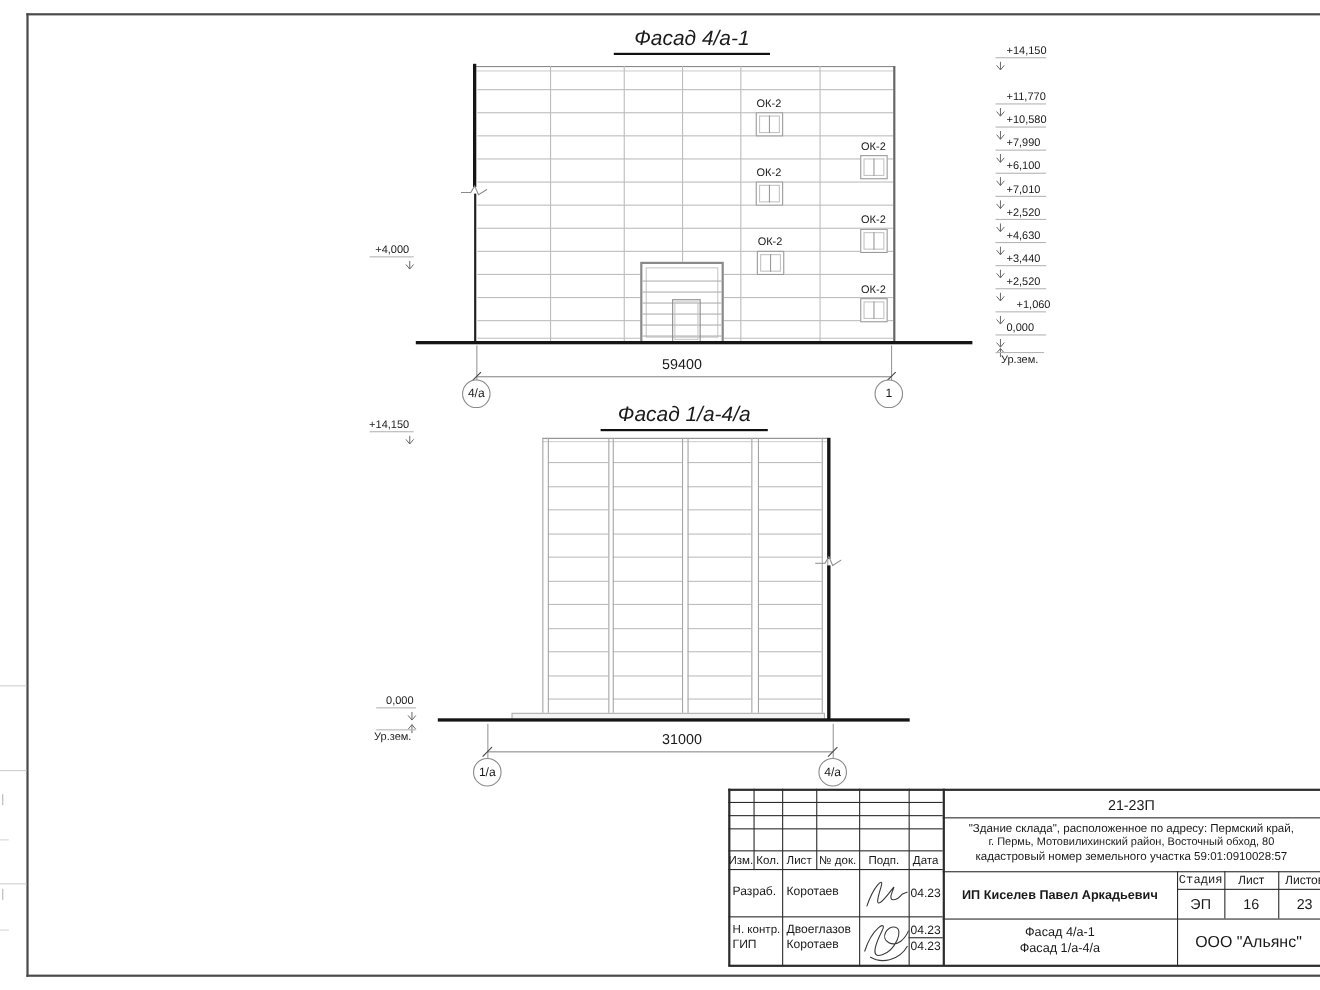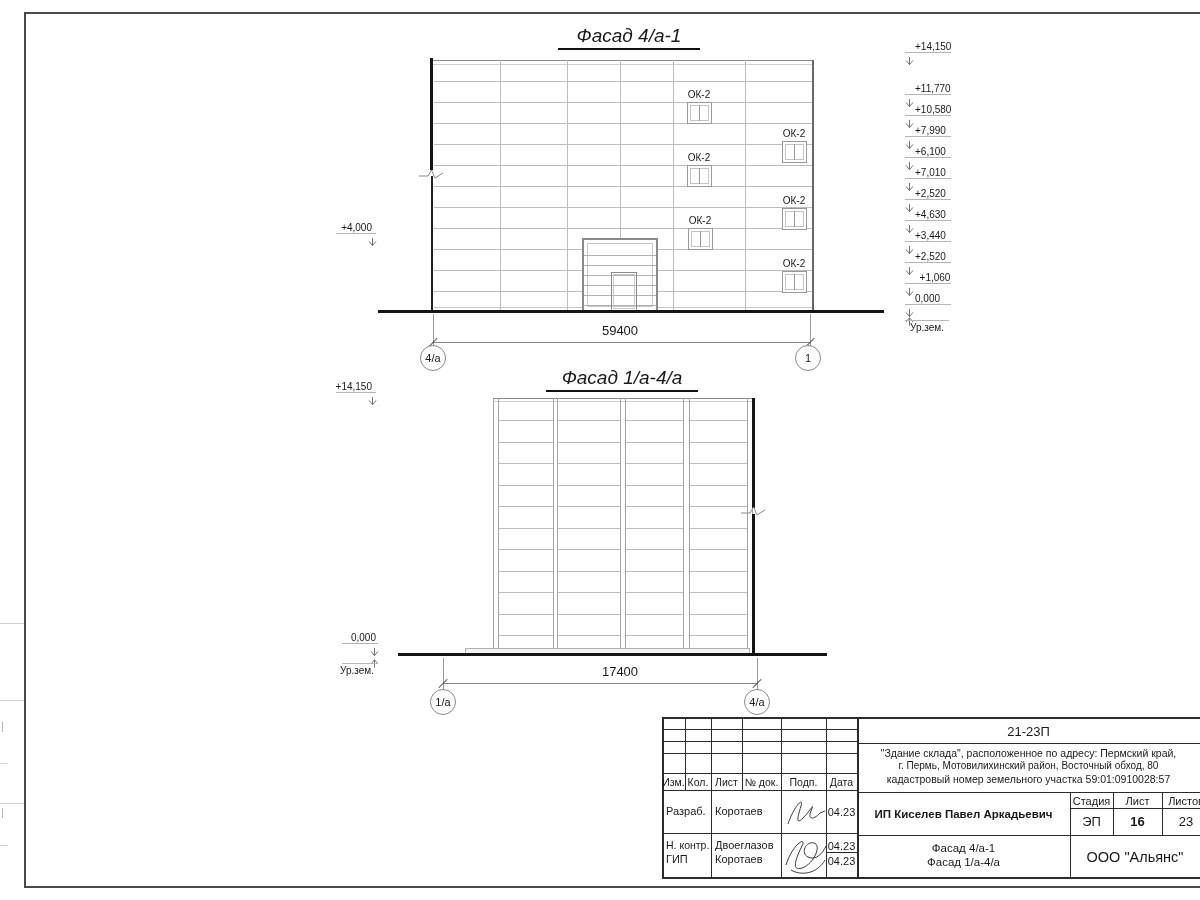--- a/index.html
+++ b/index.html
@@ -137,21 +137,21 @@
       <div class="abs" style="left: 915px; top: 229px; width: 40px; height: 14px; font-size: 10px; line-height: 13px; text-align: left; color: rgb(26, 26, 26);">+3,440</div>
       <div class="abs" style="left: 905px; top: 262px; width: 46px; height: 1px; background: rgb(181, 181, 181);"></div>
       <div class="abs" style="left: 905px; top: 262px; width: 9px; height: 9px;"><svg width="9" height="9" viewBox="0 0 9 9">
           <path d="M4.5 0 V7.6 M1 3.4 L4.5 7.6 L8 3.4" fill="none" stroke="#666" stroke-width="0.9"></path>
         </svg></div>
       <div class="abs" style="left: 915px; top: 250px; width: 40px; height: 14px; font-size: 10px; line-height: 13px; text-align: left; color: rgb(26, 26, 26);">+2,520</div>
       <div class="abs" style="left: 905px; top: 283px; width: 46px; height: 1px; background: rgb(181, 181, 181);"></div>
       <div class="abs" style="left: 905px; top: 283px; width: 9px; height: 9px;"><svg width="9" height="9" viewBox="0 0 9 9">
           <path d="M4.5 0 V7.6 M1 3.4 L4.5 7.6 L8 3.4" fill="none" stroke="#666" stroke-width="0.9"></path>
         </svg></div>
-      <div class="abs" style="left: 915px; top: 271px; width: 40px; height: 14px; font-size: 10px; line-height: 13px; text-align: center; color: rgb(26, 26, 26);">+1,060</div>
+      <div class="abs" style="left: 915px; top: 271px; width: 40px; height: 14px; font-size: 10px; line-height: 13px; text-align: right; color: rgb(26, 26, 26);">+1,060</div>
       <div class="abs" style="left: 905px; top: 304px; width: 46px; height: 1px; background: rgb(181, 181, 181);"></div>
       <div class="abs" style="left: 905px; top: 304px; width: 9px; height: 9px;"><svg width="9" height="9" viewBox="0 0 9 9">
           <path d="M4.5 0 V7.6 M1 3.4 L4.5 7.6 L8 3.4" fill="none" stroke="#666" stroke-width="0.9"></path>
         </svg></div>
       <div class="abs" style="left: 915px; top: 292px; width: 40px; height: 14px; font-size: 10px; line-height: 13px; text-align: left; color: rgb(26, 26, 26);">0,000</div>
       <div class="abs" style="left: 905px; top: 312px; width: 9px; height: 9px;"><svg width="9" height="9" viewBox="0 0 9 9">
           <path d="M4.5 8.6 V0.8 M1 5 L4.5 0.8 L8 5" fill="none" stroke="#666" stroke-width="0.9"></path>
         </svg></div>
       <div class="abs" style="left: 905px; top: 320px; width: 44px; height: 1px; background: rgb(181, 181, 181);"></div>
       <div class="abs" style="left: 910px; top: 321px; width: 42px; height: 14px; font-size: 10px; line-height: 13px; text-align: left; color: rgb(26, 26, 26);">Ур.зем.</div>
@@ -244,21 +244,21 @@
       <div class="abs" style="left: 370px; top: 654px; width: 9px; height: 9px;"><svg width="9" height="9" viewBox="0 0 9 9">
           <path d="M4.5 8.6 V0.8 M1 5 L4.5 0.8 L8 5" fill="none" stroke="#666" stroke-width="0.9"></path>
         </svg></div>
       <div class="abs" style="left: 342px; top: 663px; width: 36px; height: 1px; background: rgb(181, 181, 181);"></div>
       <div class="abs" style="left: 332px; top: 664px; width: 42px; height: 14px; font-size: 10px; line-height: 13px; text-align: right; color: rgb(26, 26, 26);">Ур.зем.</div>
       <div class="abs" style="left: 443px; top: 658px; width: 1px; height: 34px; background: rgb(154, 154, 154);"></div>
       <div class="abs" style="left: 757px; top: 658px; width: 1px; height: 34px; background: rgb(154, 154, 154);"></div>
       <div class="abs" style="left: 443px; top: 683px; width: 314px; height: 1px; background: rgb(138, 138, 138);"></div>
       <div class="abs" style="left: 437px; top: 682.5px; width: 12px; height: 1px; background: rgb(68, 68, 68); transform: rotate(-45deg);"></div>
       <div class="abs" style="left: 751px; top: 682.5px; width: 12px; height: 1px; background: rgb(68, 68, 68); transform: rotate(-45deg);"></div>
-      <div class="abs" style="left: 585px; top: 664px; width: 70px; height: 17px; font-size: 13px; line-height: 16px; text-align: center; color: rgb(26, 26, 26); background: rgb(255, 255, 255);">17400</div>
+      <div class="abs" style="left: 585px; top: 664px; width: 70px; height: 17px; font-size: 13px; line-height: 16px; text-align: center; color: rgb(26, 26, 26); background: rgb(255, 255, 255);">31000</div>
       <div class="abs" style="left: 430px; top: 689px; width: 26px; height: 26px; border: 1px solid rgb(138, 138, 138); border-radius: 50%; font-size: 11px; line-height: 24px; text-align: center; background: rgb(255, 255, 255);">1/а</div>
       <div class="abs" style="left: 744px; top: 689px; width: 26px; height: 26px; border: 1px solid rgb(138, 138, 138); border-radius: 50%; font-size: 11px; line-height: 24px; text-align: center; background: rgb(255, 255, 255);">4/а</div>
     </div>
 
   <div class="abs" style="left:0;top:0;">
 
     <div class="abs" style="left:662px;top:717px;width:2px;height:161px;background:#2b2b2b;"></div>
     <div class="abs" style="left:685px;top:717px;width:1px;height:73px;background:#2b2b2b;"></div>
     <div class="abs" style="left:711px;top:717px;width:1px;height:161px;background:#2b2b2b;"></div>
     <div class="abs" style="left:742px;top:717px;width:1px;height:73px;background:#2b2b2b;"></div>
@@ -309,25 +309,25 @@
       <svg width="48" height="46" viewBox="0 0 48 46">
           <path d="M7,34 C14,12 28,5 23,15 C18,25 11,41 23,37 C35,33 43,14 35,12 C27,10 21,22 29,26 C37,30 44,22 47,15 M12,39 C22,45 38,43 46,29" fill="none" stroke="#3a3a3a" stroke-width="1"></path>
         </svg>
     </div>
 
     <div class="abs tbtxt" style="left:857px;top:719px;width:343px;height:24px;font-size:13px;">21-23П</div>
     <div class="abs tbtxt" style="left:859px;top:746px;width:339px;height:13px;font-size:10.5px;">"Здание склада", расположенное по адресу: Пермский край,</div>
     <div class="abs tbtxt" style="left:859px;top:759px;width:339px;height:13px;font-size:10px;">г. Пермь, Мотовилихинский район, Восточный обход, 80</div>
     <div class="abs tbtxt" style="left:859px;top:772px;width:339px;height:13px;font-size:10.5px;">кадастровый номер земельного участка 59:01:0910028:57</div>
     <div class="abs tbtxt" style="left:857px;top:792px;width:213px;height:43px;font-size:11.5px;font-weight:bold;">ИП Киселев Павел Аркадьевич</div>
-    <div class="abs tbtxt" style="left:1070px;top:793px;width:43px;height:15px;font-size:11px;">Стадия</div>
+    <div class="abs tbtxt" style="left:1070px;top:793px;width:43px;height:15px;font-size:11px;font-family:Liberation Mono, monospace;">Стадия</div>
     <div class="abs tbtxt" style="left:1113px;top:793px;width:49px;height:15px;font-size:11px;">Лист</div>
     <div class="abs tbtxt" style="left:1162px;top:793px;width:48px;height:15px;font-size:11px;">Листов</div>
     <div class="abs tbtxt" style="left:1070px;top:808px;width:43px;height:27px;font-size:13px;">ЭП</div>
-    <div class="abs tbtxt" style="left:1113px;top:808px;width:49px;height:27px;font-size:13px;font-weight:bold;">16</div>
+    <div class="abs tbtxt" style="left:1113px;top:808px;width:49px;height:27px;font-size:13px;">16</div>
     <div class="abs tbtxt" style="left:1162px;top:808px;width:48px;height:27px;font-size:13px;">23</div>
     <div class="abs tbtxt" style="left:857px;top:841px;width:213px;height:14px;font-size:11.5px;">Фасад 4/а-1</div>
     <div class="abs tbtxt" style="left:857px;top:855px;width:213px;height:14px;font-size:11.5px;">Фасад 1/а-4/а</div>
     <div class="abs tbtxt" style="left:1070px;top:835px;width:130px;height:43px;font-size:14.5px;">ООО "Альянс"</div>
   </div>
 
   <div class="abs" style="left:0;top:623px;width:24px;height:1px;background:#cfcfcf;"></div>
   <div class="abs" style="left:0;top:700px;width:24px;height:1px;background:#cfcfcf;"></div>
   <div class="abs" style="left:0;top:803px;width:24px;height:1px;background:#cfcfcf;"></div>
   <div class="abs" style="left:0;top:763px;width:8px;height:1px;background:#d5d5d5;"></div>

